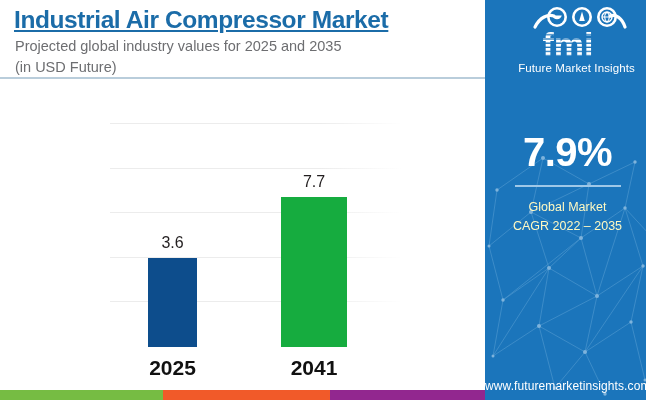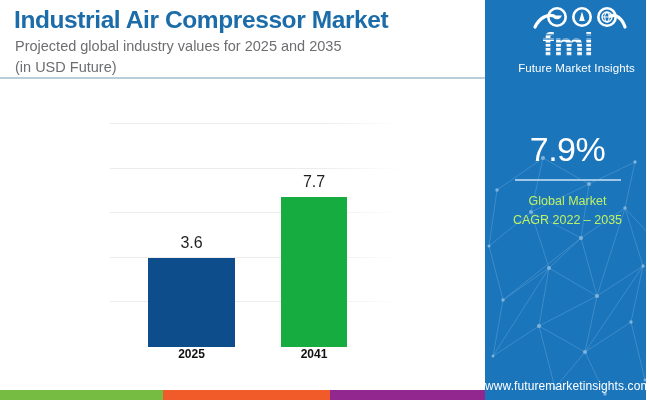--- a/index.html
+++ b/index.html
@@ -9,21 +9,21 @@
     -webkit-font-smoothing:antialiased;
   }
   #page{position:relative;width:650px;height:400px;overflow:hidden;background:#fff;}
 
   
   .left-pane{position:absolute;left:0;top:0;width:485px;height:400px;background:#fff;}
 
   .title{
     position:absolute;left:14px;top:6px;width:460px;
     font-size:24.5px;font-weight:bold;color:#1b6ca8;letter-spacing:-0.4px;
-    line-height:1.12;white-space:nowrap;
+    line-height:1.12;white-space:nowrap;text-decoration:underline;
   }
   .subtitle{
     position:absolute;left:15px;top:36px;width:455px;
     font-size:14.5px;color:#6d6e71;line-height:1.42;
   }
   .head-rule{
     position:absolute;left:0px;top:77px;width:485px;height:1.6px;
     background:#b9cddb;
   }
 
@@ -38,46 +38,46 @@
 
   .bar{position:absolute;bottom:35px;}
   .bar-rect{position:absolute;left:0;bottom:0;width:100%;}
   .bar-value{
     position:absolute;left:50%;transform:translateX(-50%);
     bottom:100%;margin-bottom:6px;
     font-size:16px;color:#231f20;white-space:nowrap;
   }
   .bar-cat{
     position:absolute;left:50%;transform:translateX(-50%);
-    top:100%;
-    font-size:12px;font-weight:bold;color:#111111;white-space:nowrap;
+    top:100%;margin-top:9px;
+    font-size:21px;font-weight:bold;color:#111111;white-space:nowrap;
   }
 
   
   .right-pane{
     position:absolute;left:485px;top:0;width:161px;height:400px;
     background:#1b75bb;overflow:hidden;
   }
   .net-svg{position:absolute;left:0;top:150px;width:165px;height:250px;opacity:.55;}
 
   .logo-wrap{position:absolute;left:0;top:6px;width:165px;height:78px;}
   .logo-svg{display:block;margin:0 auto;}
   .logo-tag{
     position:absolute;left:0;top:56px;width:165px;text-align:center;
     font-size:11.5px;color:#ffffff;letter-spacing:.1px;padding-left:9px;
   }
 
   .cagr-block{position:absolute;left:0;top:132px;width:165px;text-align:center;}
   .cagr-value{
-    font-size:34px;font-weight:normal;color:#ffffff;letter-spacing:-0.5px;line-height:1;
+    font-size:40px;font-weight:bold;color:#ffffff;letter-spacing:-0.5px;line-height:1;
   }
   .cagr-rule{
     width:106px;height:1.5px;background:#9fc8e8;margin:13px auto 11px auto;
   }
-  .cagr-l1,.cagr-l2{font-size:12.5px;color:#bef264;line-height:1.55;}
+  .cagr-l1,.cagr-l2{font-size:12.5px;color:#fef9c3;line-height:1.55;}
 
   .site-url{
     position:absolute;left:0;bottom:7px;width:165px;text-align:center;
     font-size:12px;color:#ffffff;letter-spacing:.1px;
   }
 
   
   .strip{position:absolute;left:0;bottom:0;height:10px;}
 </style>
 </head>
@@ -97,21 +97,21 @@
     <div class="head-rule"></div>
 
     <div class="chart">
       <div class="plot" id="plot-area">
 
       <div class="gridline" style="bottom: 79.6px;"></div>
           <div class="gridline" style="bottom: 124.2px;"></div>
           <div class="gridline" style="bottom: 168.8px;"></div>
           <div class="gridline" style="bottom: 213.4px;"></div>
           <div class="gridline" style="bottom: 258px;"></div>
-          <div class="bar" style="left: 148px; width: 87px; height: 89.2px; text-align: center;">
+          <div class="bar" style="left: 148px; width: 49px; height: 89.2px; text-align: center;">
             <div class="bar-rect" style="height: 100%; background: rgb(13, 77, 140);"></div>
             <div class="bar-value">3.6</div>
             <div class="bar-cat">2025</div>
           </div>
           <div class="bar" style="left: 281px; width: 66px; height: 150px;">
             <div class="bar-rect" style="height: 100%; background: rgb(22, 172, 63);"></div>
             <div class="bar-value">7.7</div>
             <div class="bar-cat">2041</div>
           </div>
         </div>

